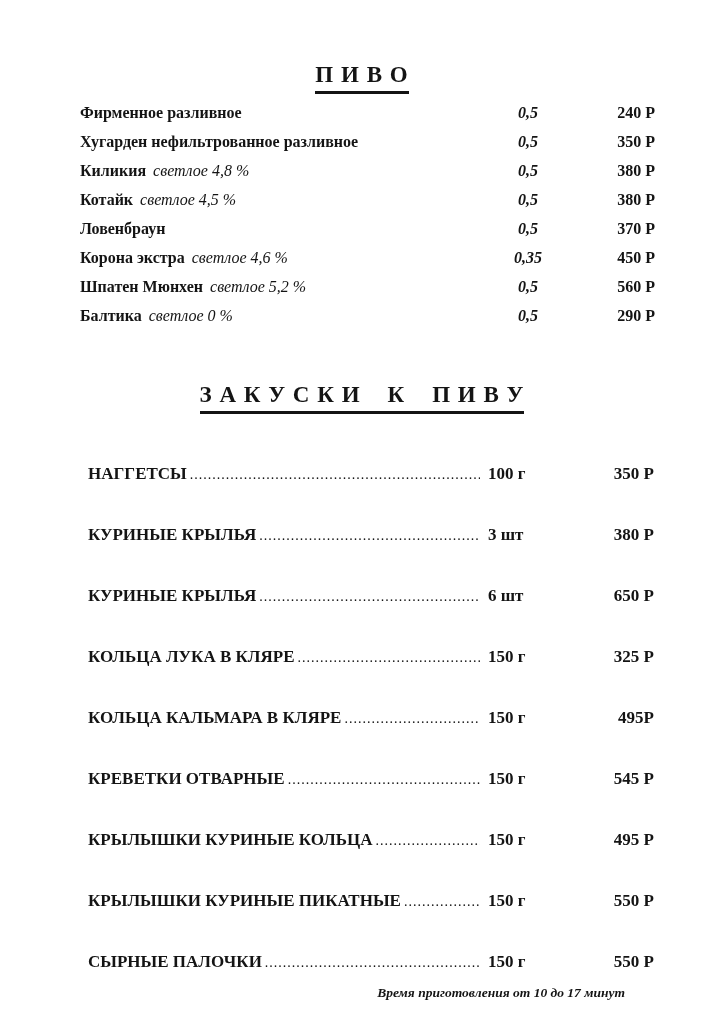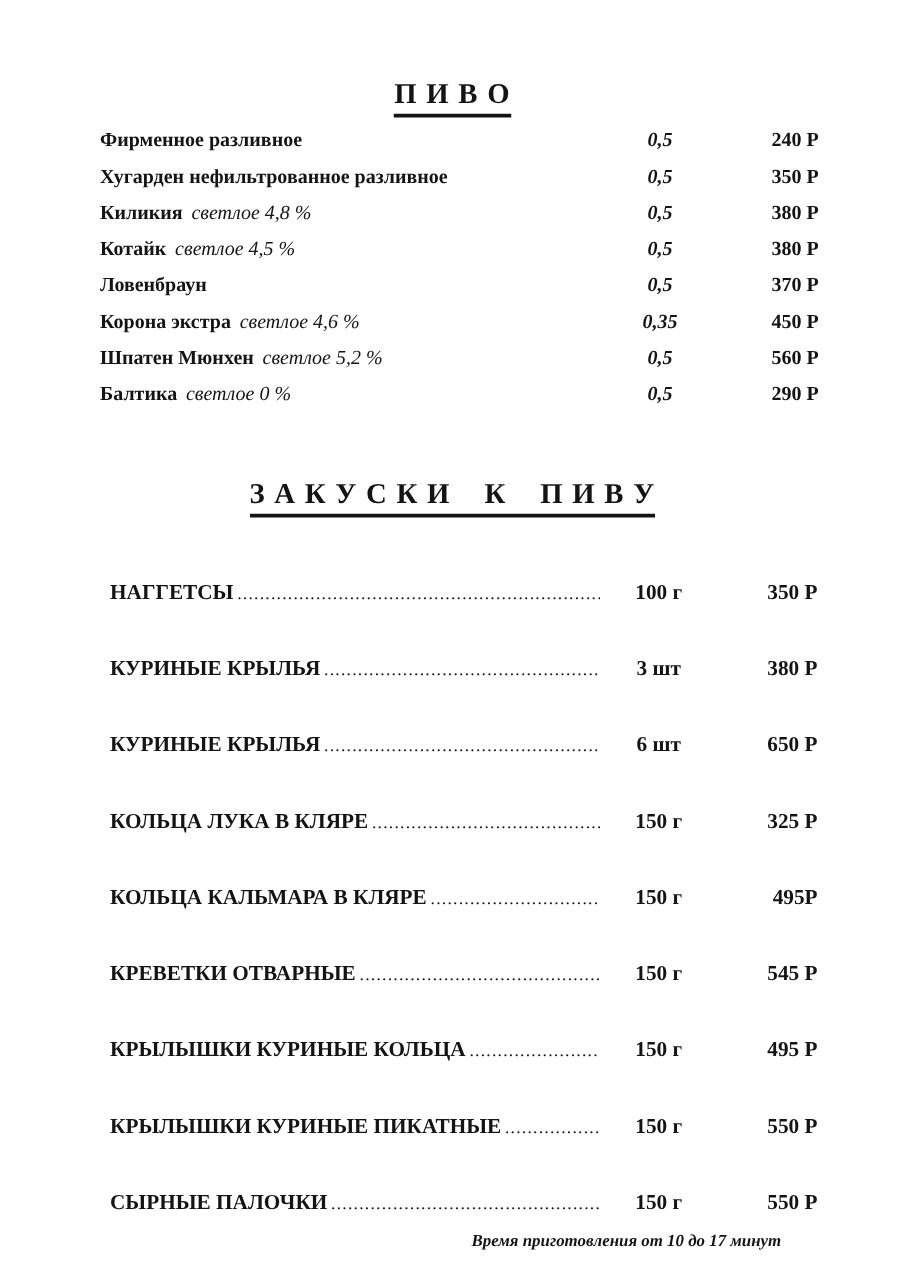--- a/index.html
+++ b/index.html
@@ -64,21 +64,21 @@
     white-space: nowrap;
     margin: 0 8px 0 3px;
     font-weight: normal;
     font-size: 14px;
     letter-spacing: 1px;
     color: #141414;
   }
   .dot-leader::after {
     content: "......................................................................................................................";
   }
-  .snack-qty { width: 78px; text-align: center; }
+  .snack-qty { width: 78px; }
   .snack-price { width: 88px; text-align: right; }
 
   .footer-note {
     padding-right: 99px;
     text-align: right;
     font-size: 13.5px;
     font-weight: bold;
     font-style: italic;
   }
 </style>

